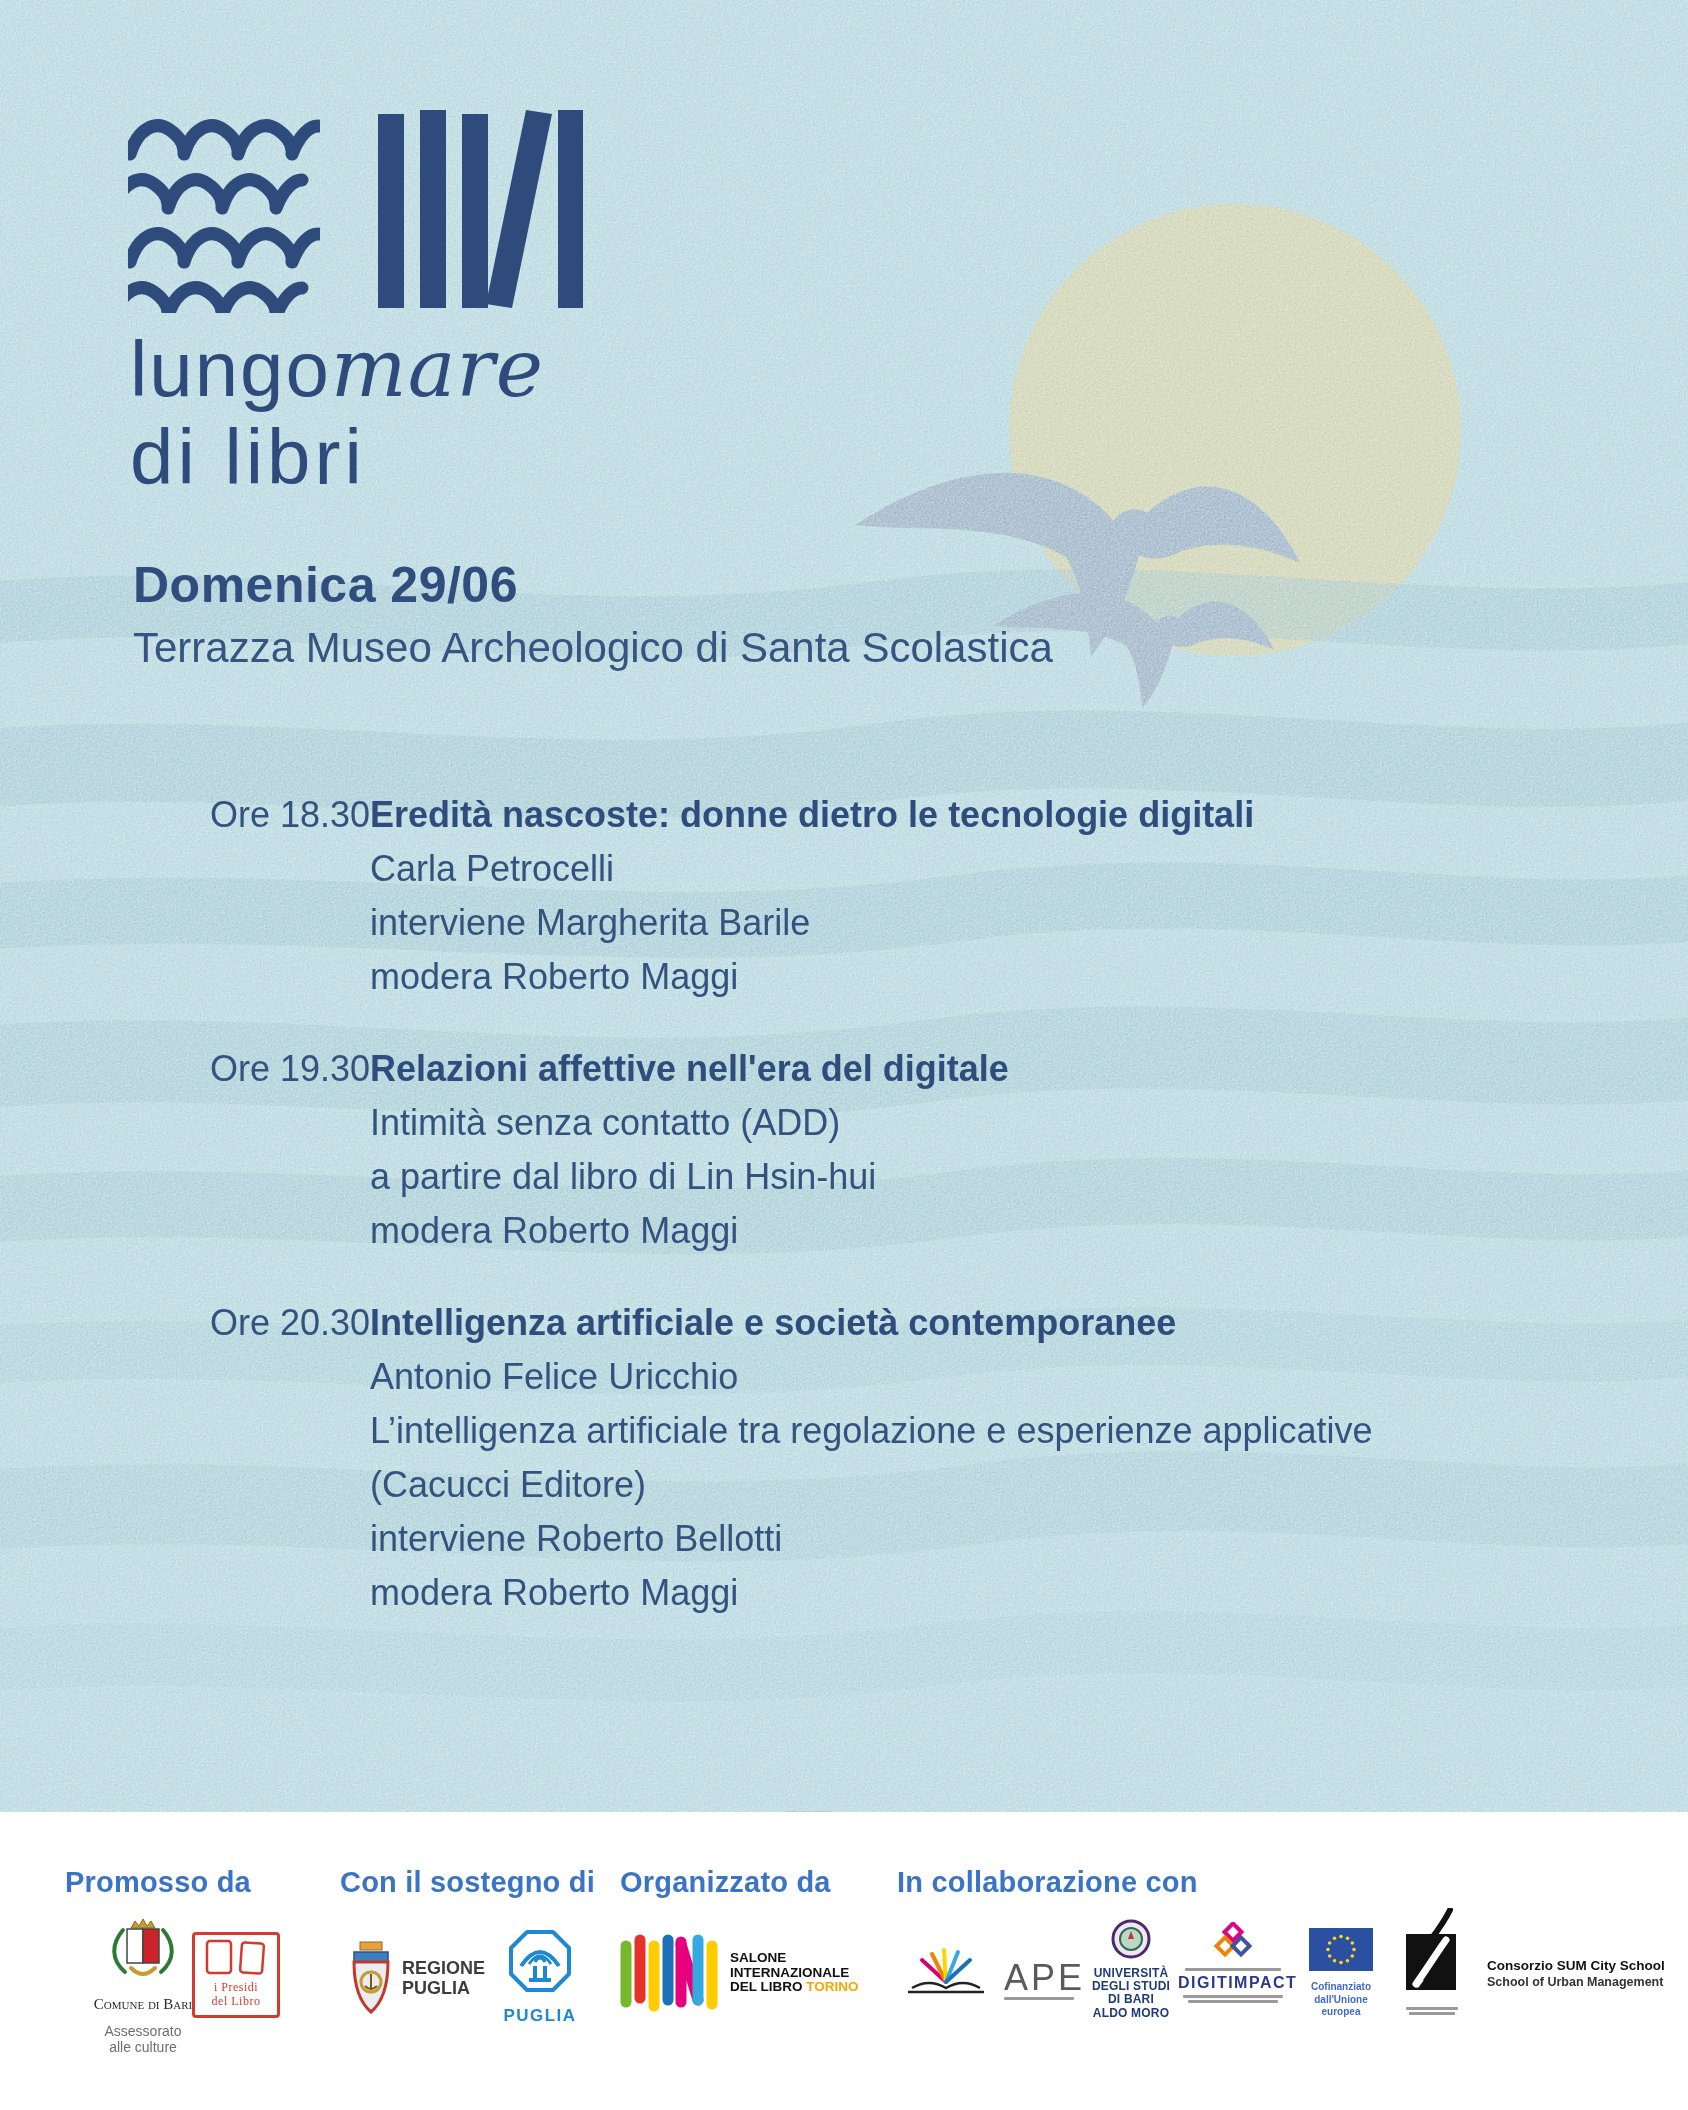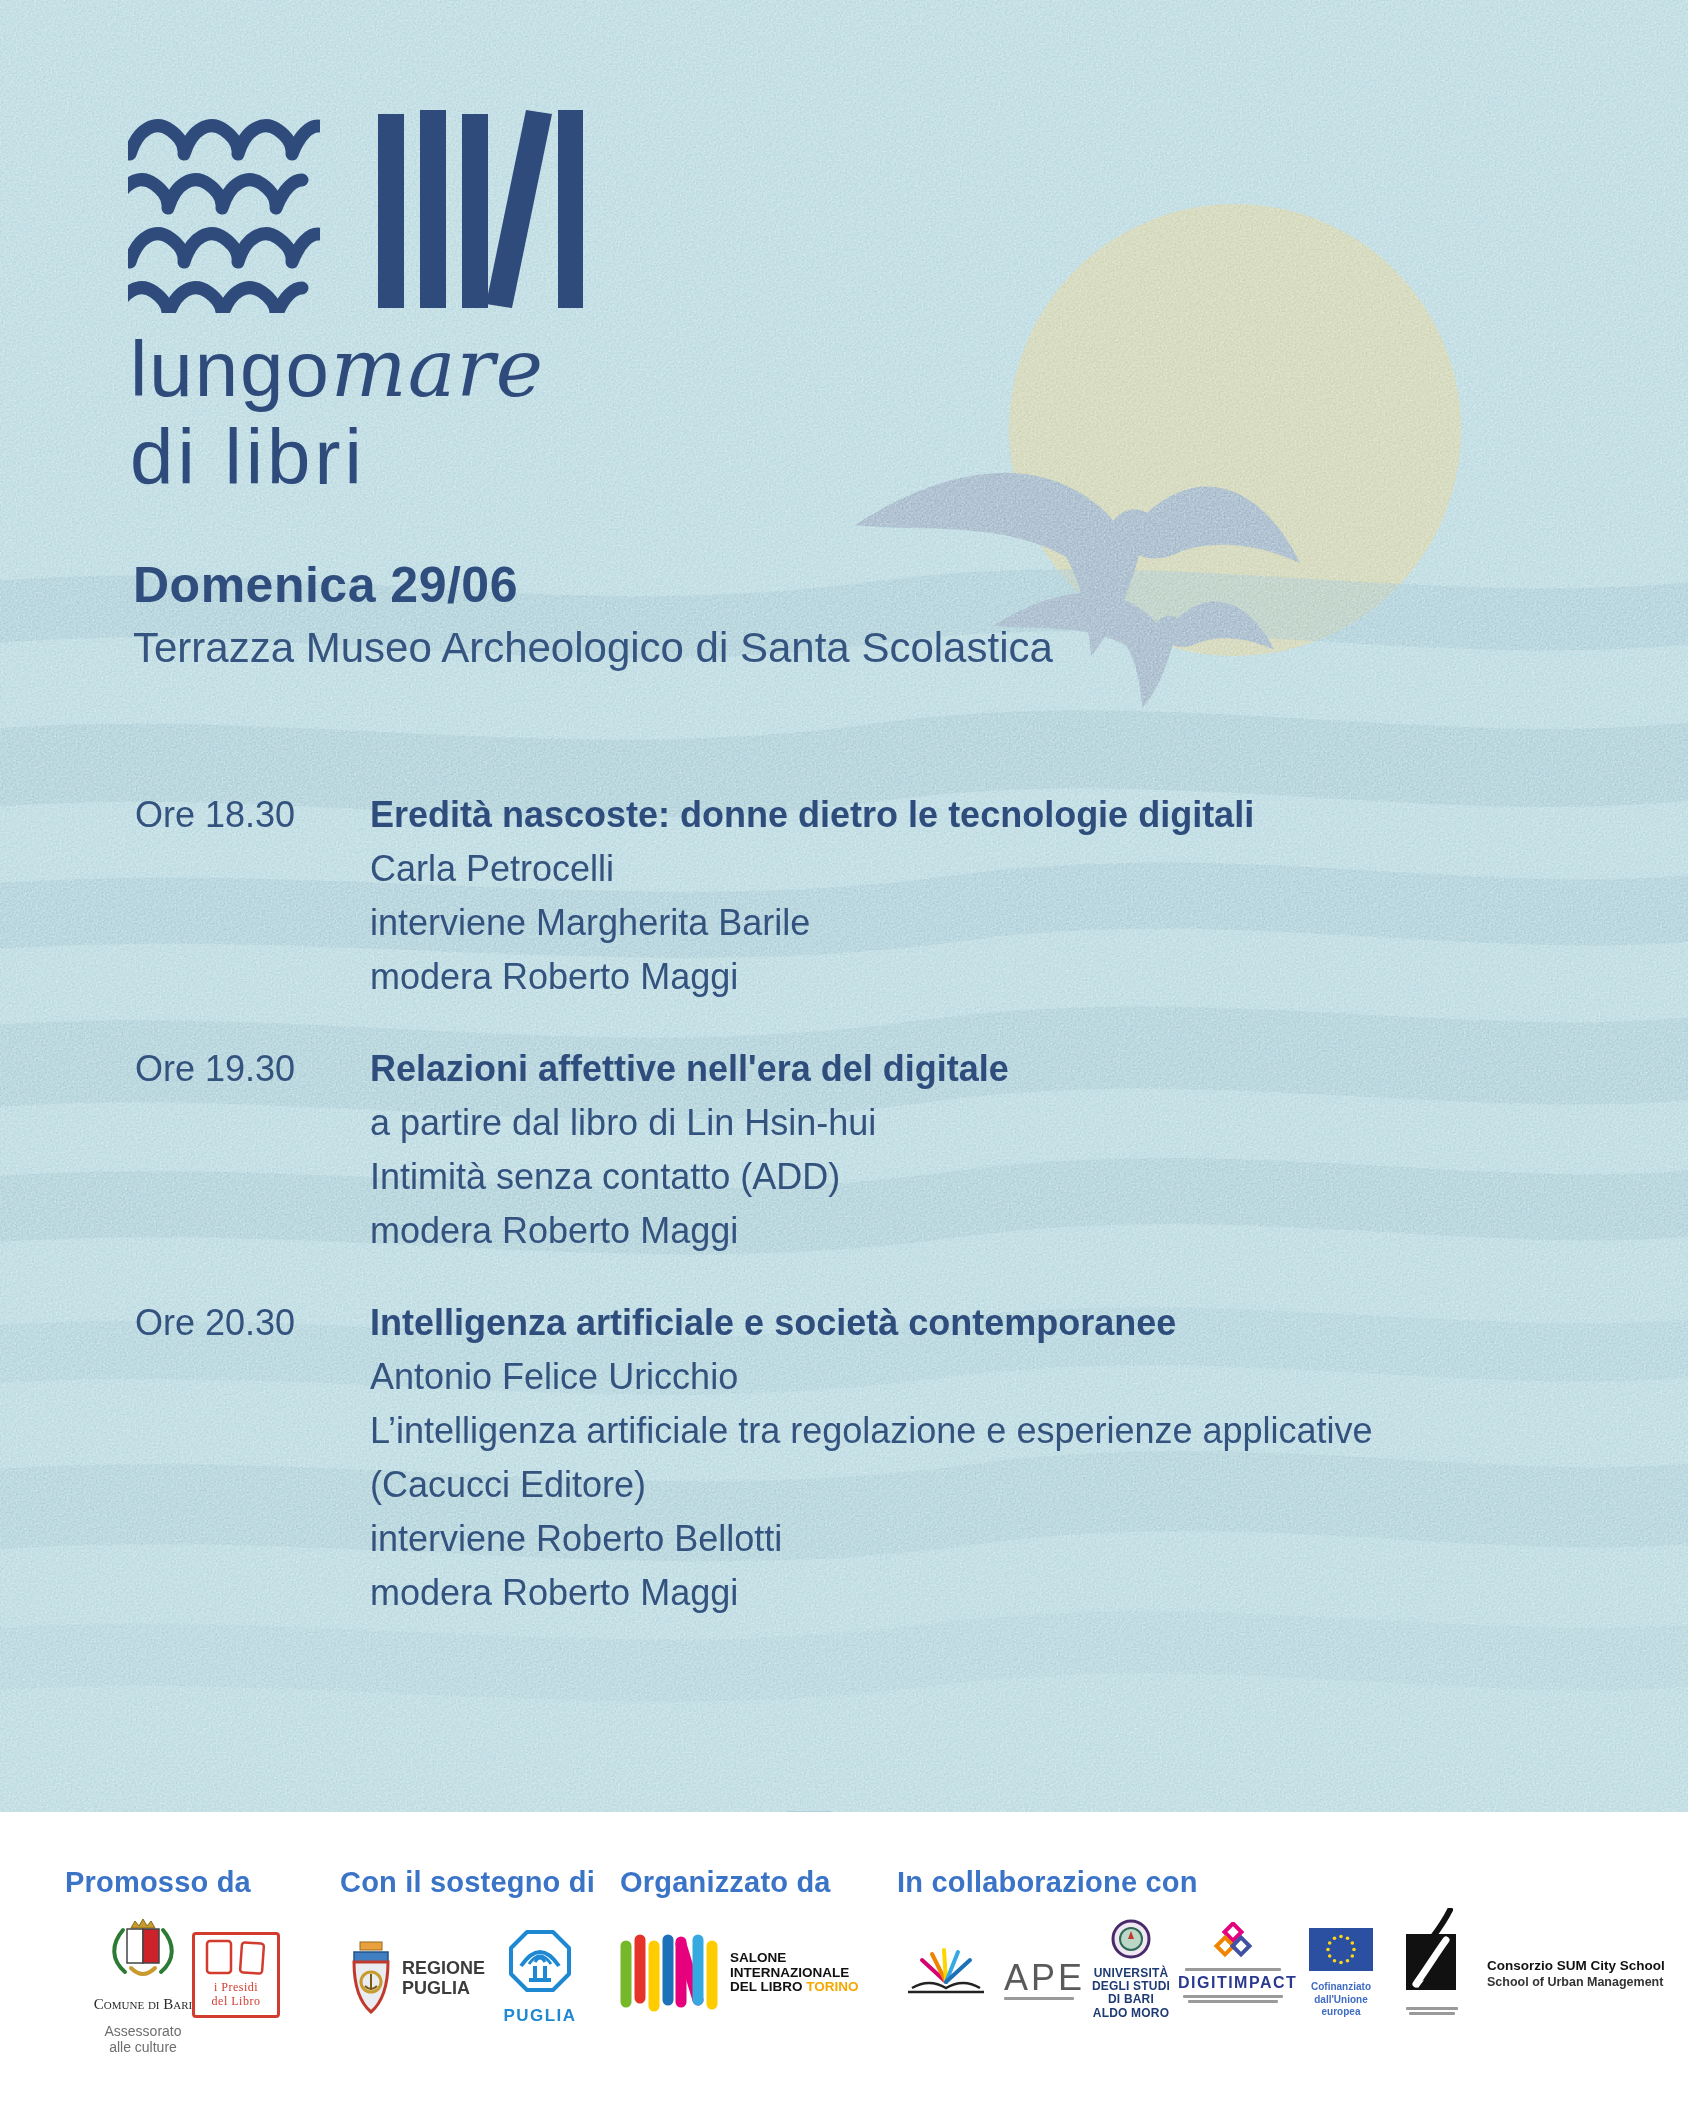--- a/index.html
+++ b/index.html
@@ -35,21 +35,21 @@
     font-size:50px;font-weight:bold;letter-spacing:0.5px;
   }
   .venue{
     position:absolute;left:133px;top:624px;color:#35547f;
     font-size:42px;
   }
   
   .events{position:absolute;left:135px;top:788px;right:30px;}
   .event{display:flex;margin-bottom:38px;}
   .event .time{
-    width:235px;flex:0 0 235px;color:#33527e;font-size:36px;line-height:54px;
+    width:235px;flex:0 0 235px;color:#33527e;font-size:36px;line-height:54px;text-align:right;
   }
   .event .details{flex:1;color:#33527e;font-size:36px;line-height:54px;}
   .event .etitle{font-weight:bold;color:#2e4d7c;}
   
   .footer{
     position:absolute;left:0;top:1812px;width:1688px;height:380px;background:#ffffff;
   }
   .f-label{
     position:absolute;top:54px;color:#3b74c6;font-size:29px;font-weight:bold;
     letter-spacing:0.2px;white-space:nowrap;
@@ -172,22 +172,22 @@
         <div class="eline">Carla Petrocelli</div>
         <div class="eline">interviene Margherita Barile</div>
         <div class="eline">modera Roberto Maggi</div>
       </div>
     </div>
 
     <div class="event">
       <div class="time">Ore 19.30</div>
       <div class="details">
         <div class="etitle">Relazioni affettive nell'era del digitale</div>
+        <div class="eline">Intimità senza contatto (ADD)</div>
         <div class="eline">a partire dal libro di Lin Hsin-hui</div>
-        <div class="eline">Intimità senza contatto (ADD)</div>
         <div class="eline">modera Roberto Maggi</div>
       </div>
     </div>
 
     <div class="event">
       <div class="time">Ore 20.30</div>
       <div class="details">
         <div class="etitle">Intelligenza artificiale e società contemporanee</div>
         <div class="eline">Antonio Felice Uricchio</div>
         <div class="eline">L’intelligenza artificiale tra regolazione e esperienze applicative</div>

